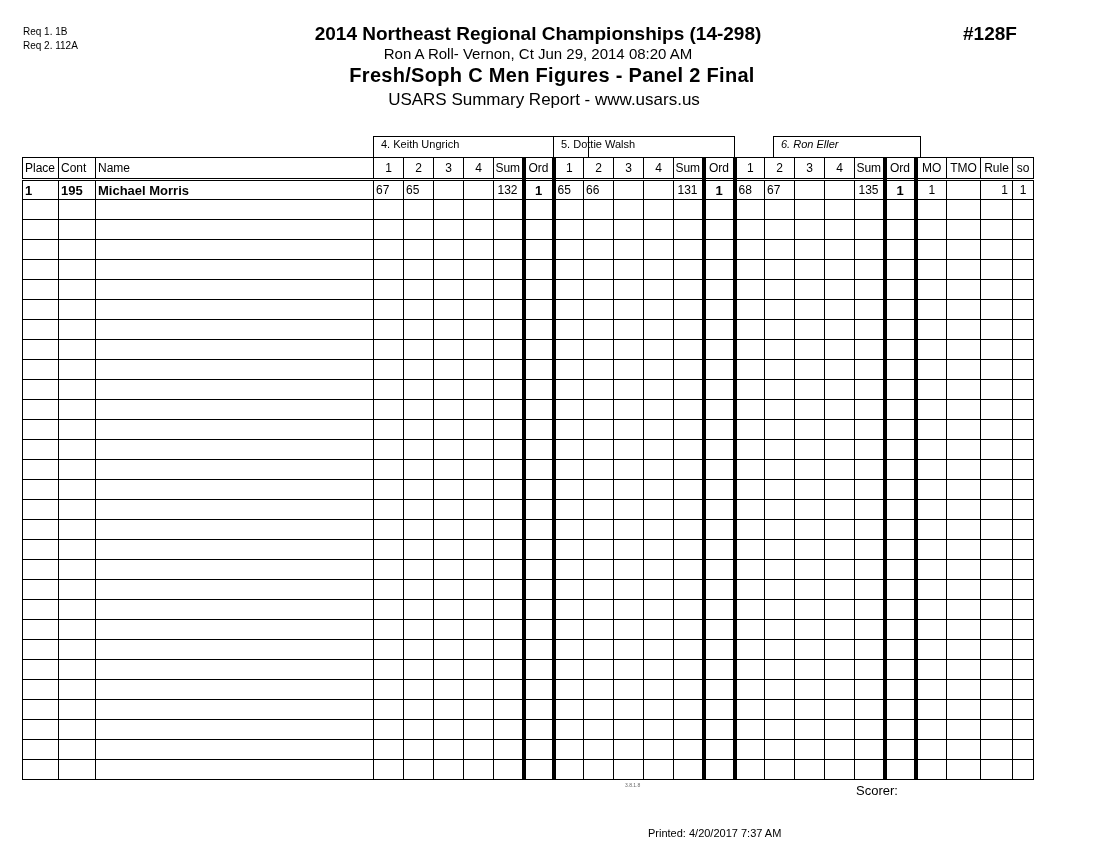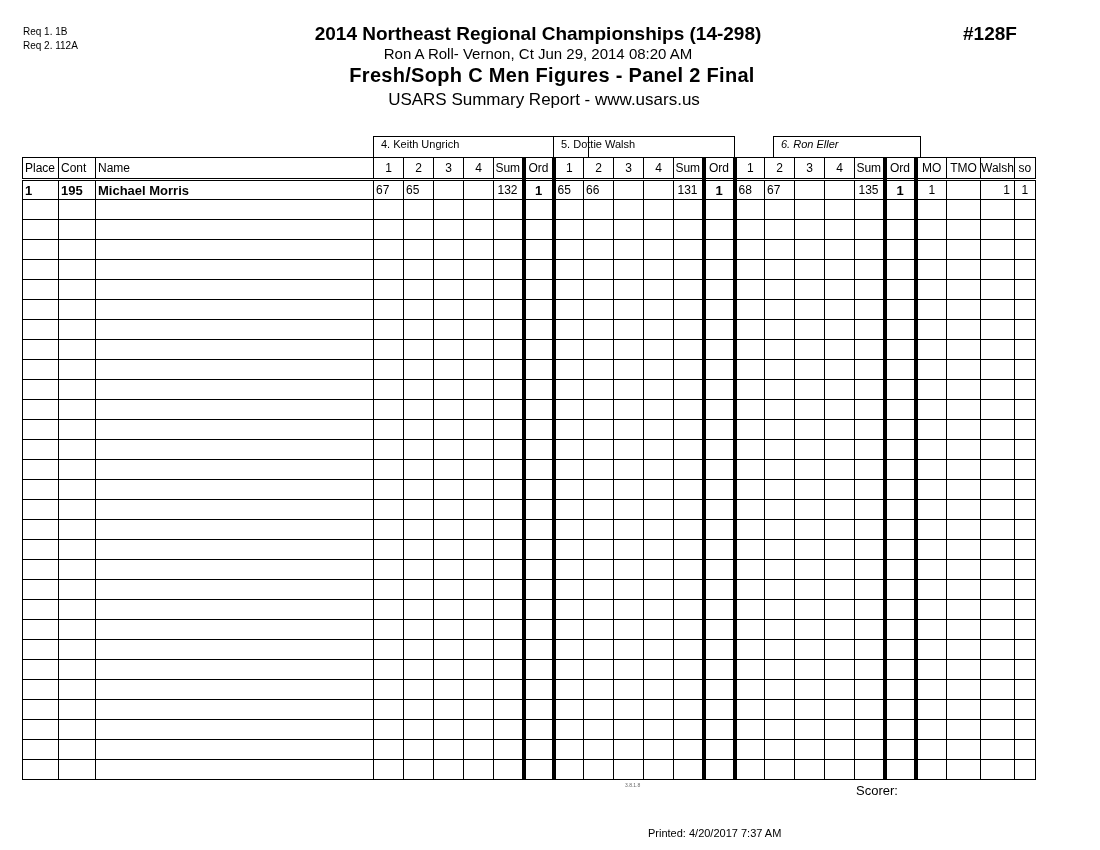--- a/index.html
+++ b/index.html
@@ -97,21 +97,21 @@
 
       <th>1</th>
       <th>2</th>
       <th>3</th>
       <th>4</th>
       <th class="thickR">Sum</th>
       <th class="thickR">Ord</th>
 
       <th>MO</th>
       <th>TMO</th>
-      <th>Walsh</th>
+      <th>Rule</th>
       <th>so</th>
     </tr>
   </thead>
   <tbody id="tbody">
     <tr>
       <td class="left bold">1</td>
       <td class="left bold">195</td>
       <td class="left bold">Michael Morris</td>
 
       <td class="left">67</td>

